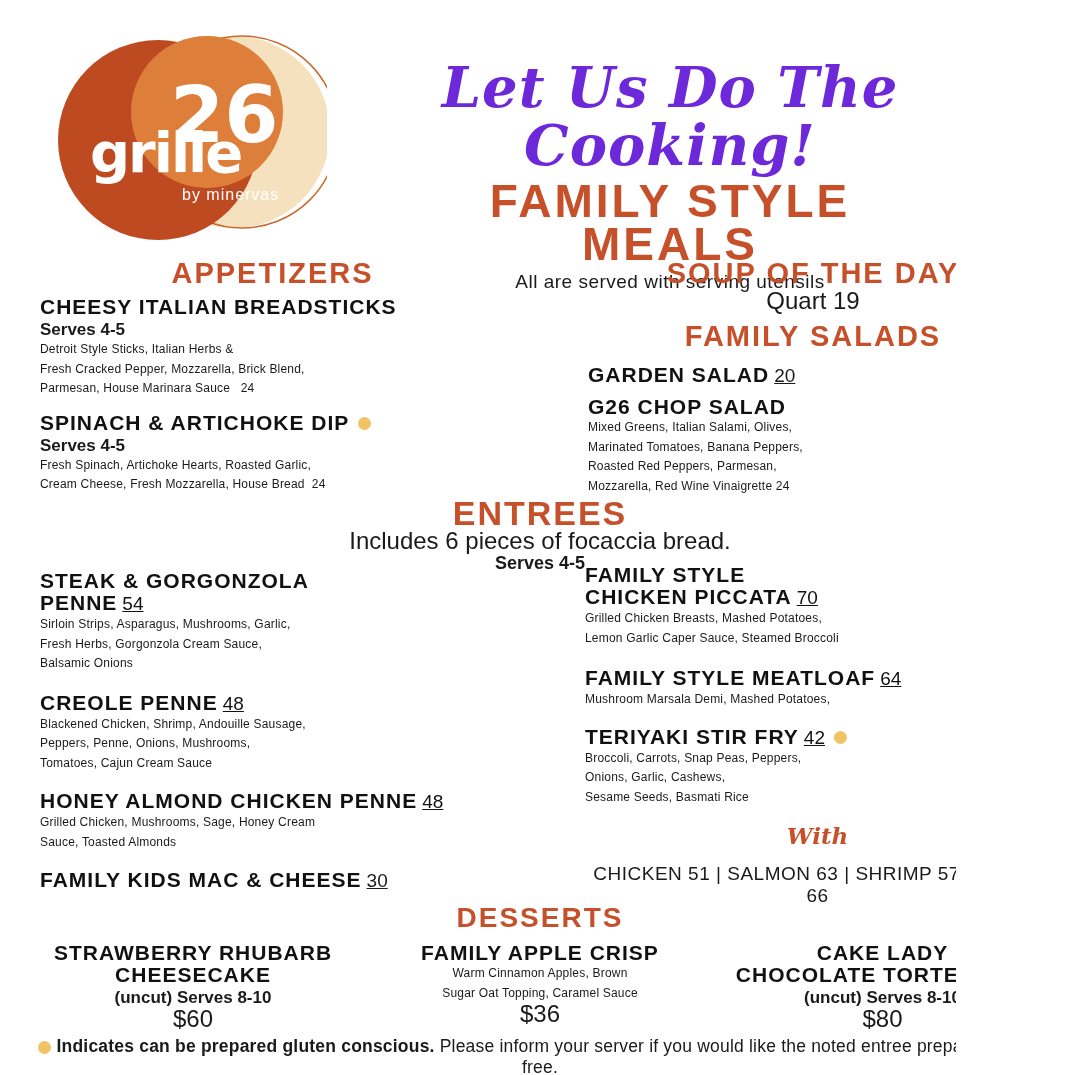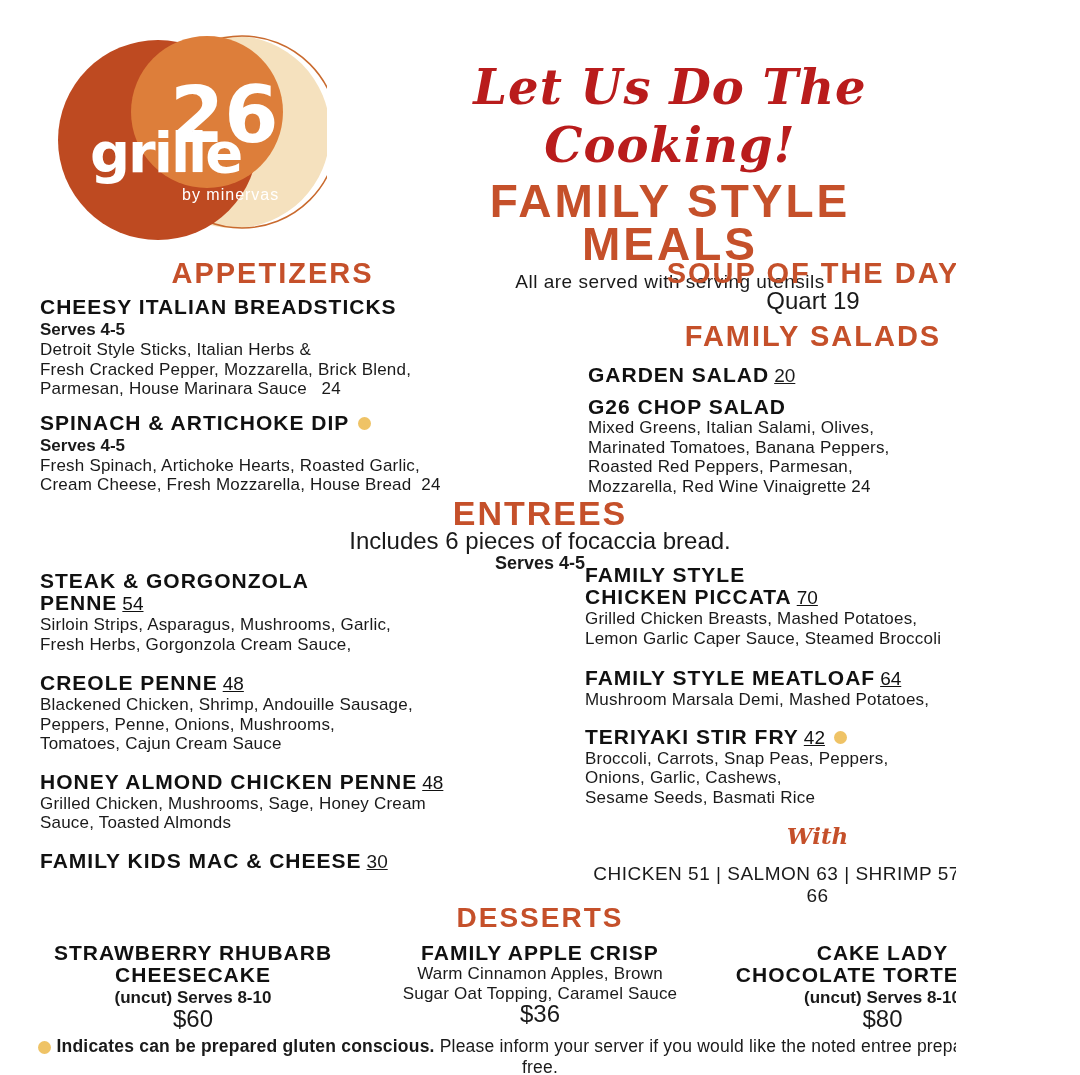--- a/index.html
+++ b/index.html
@@ -5,32 +5,32 @@
   html,body{margin:0;padding:0;background:#ffffff;}
   #page{position:relative;width:956px;height:1075px;background:#ffffff;overflow:hidden;
         font-family:"Liberation Sans",sans-serif;color:#1a1a1a;}
   .abs{position:absolute;}
   .center{text-align:center;}
 
   
   #logo{left:52px;top:20px;width:275px;height:235px;}
   #header{left:345px;top:58px;width:650px;text-align:center;}
   .script{font-family:"DejaVu Serif",serif;font-style:italic;font-weight:bold;
-          color:#b91c1c;font-size:48px;line-height:58px;letter-spacing:1px;}
+          color:#6d28d9;font-size:56px;line-height:58px;letter-spacing:1px;}
   .title-big{color:#C5502A;font-weight:bold;font-size:46px;line-height:43px;letter-spacing:3px;}
   .subtitle{font-size:19px;letter-spacing:.5px;margin-top:5px;color:#1a1a1a;}
 
   
   .sec-head{color:#C5502A;font-weight:bold;font-size:29px;letter-spacing:2px;line-height:34px;text-align:center;}
   .sec-head.big{font-size:34px;}
   .item{text-align:left;margin-bottom:13px;}
   .item-name{font-weight:bold;font-size:21px;letter-spacing:1px;line-height:22px;color:#111;}
   .price{font-weight:normal;font-size:19px;letter-spacing:0;margin-left:5px;text-decoration:underline;}
   .serves{font-weight:bold;font-size:17px;line-height:20px;margin-top:2px;}
-  .desc-line{font-size:17px;line-height:19.5px;letter-spacing:.2px;white-space:pre-wrap;}
+  .desc-line{font-size:12px;line-height:19.5px;letter-spacing:.2px;white-space:pre-wrap;}
   .plain{font-size:24px;line-height:21px;}
   .dot{display:inline-block;width:13px;height:13px;border-radius:50%;background:#EFC366;
        margin-left:9px;vertical-align:middle;}
   .gap-sm{height:6px;}
 
   
   #col-appetizers{left:40px;top:256px;width:465px;}
   #col-soup-salads{left:588px;top:256px;width:450px;}
   #entrees-head{left:0;top:496px;width:1080px;text-align:center;}
   #col-entrees-left{left:40px;top:570px;width:465px;}
@@ -112,20 +112,21 @@
     <div class="plain">Includes 6 pieces of focaccia bread.</div>
     <div class="serves" style="font-size:18px;">Serves 4-5</div>
   </div>
 
   <div id="col-entrees-left" class="abs center">
     <div class="item" style="margin-bottom:18px;">
       <div class="item-name">STEAK &amp; GORGONZOLA</div>
       <div class="item-name"><span>PENNE</span><span class="price">54</span></div>
       <div class="desc-line">Sirloin Strips, Asparagus, Mushrooms, Garlic,</div>
       <div class="desc-line">Fresh Herbs, Gorgonzola Cream Sauce,</div>
+      <div class="desc-line">Balsamic Onions</div>
     </div>
     <div class="item" style="margin-bottom:17px;">
       <div class="item-name"><span>CREOLE PENNE</span><span class="price">48</span></div>
       <div class="desc-line">Blackened Chicken, Shrimp, Andouille Sausage,</div>
       <div class="desc-line">Peppers, Penne, Onions, Mushrooms,</div>
       <div class="desc-line">Tomatoes, Cajun Cream Sauce</div>
     </div>
     <div class="item" style="margin-bottom:17px;">
       <div class="item-name"><span>HONEY ALMOND CHICKEN PENNE</span><span class="price">48</span></div>
       <div class="desc-line">Grilled Chicken, Mushrooms, Sage, Honey Cream</div>

